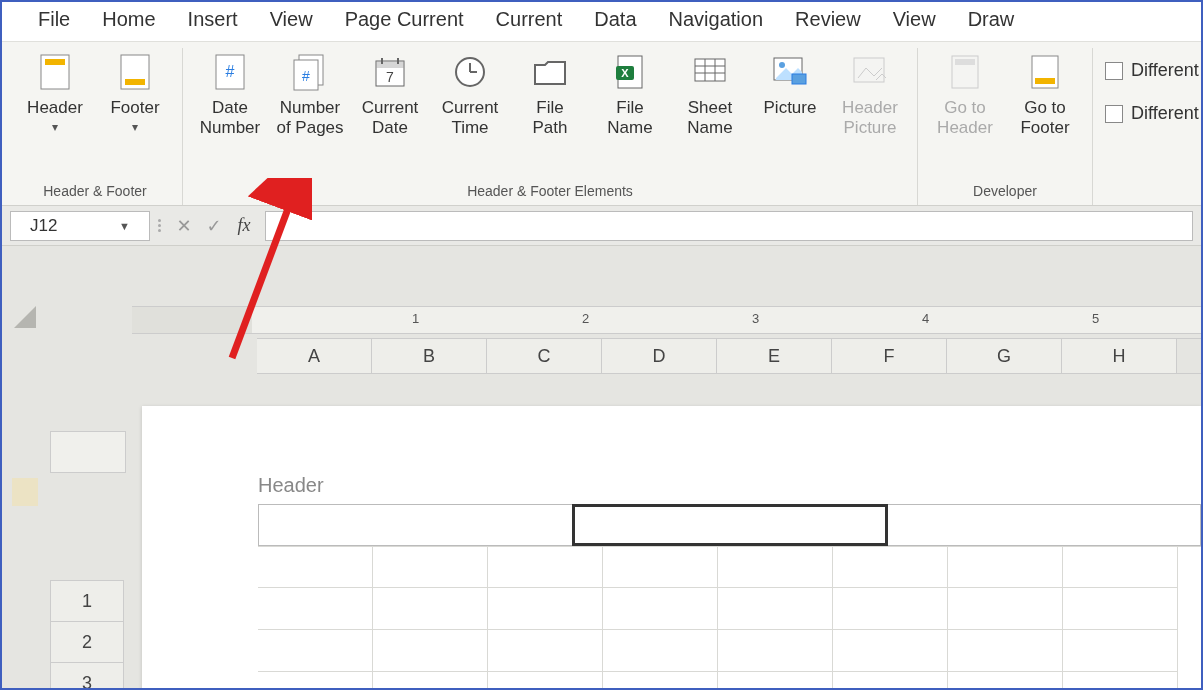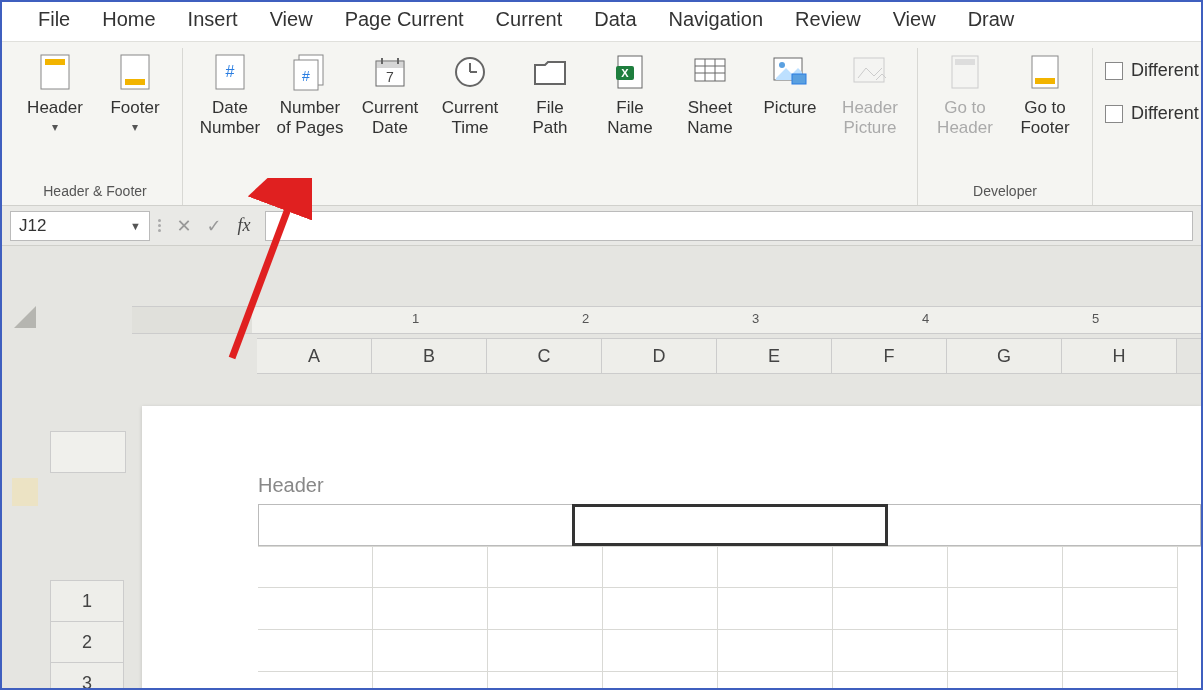--- a/index.html
+++ b/index.html
@@ -95,21 +95,21 @@
     align-items: center;
     background: #e9e9e6;
     border-bottom: 1px solid #cfcfca;
     height: 40px;
     padding: 4px 8px;
   }
   .namebox {
     width: 140px; height: 30px; background: #fff;
     border: 1px solid #bbb;
     display:flex; align-items:center; justify-content:space-between;
-    padding: 0 8px; font-size: 17px;
+    padding: 0 19px; font-size: 17px;
   }
   .namebox .dd { font-size: 11px; color:#555; }
   .fbar .fbtn { width: 30px; text-align:center; color:#999; font-size: 18px; }
   .fbar .fx { font-style: italic; font-family: "Times New Roman", serif; color:#444; }
   .formula-input {
     flex:1; height:30px; background:#fff; border:1px solid #bbb; margin-left:6px;
   }
   .dots { display:flex; flex-direction:column; gap:2px; padding:0 8px;}
   .dots span{ width:3px;height:3px;background:#aaa;border-radius:50%;}
 
@@ -363,20 +363,21 @@
           <svg width="36" height="32">
               <rect x="2" y="2" width="30" height="24" fill="#f4f4f2" stroke="#ccc"></rect>
               <path d="M6 22 L14 12 L22 20 L30 12" fill="none" stroke="#ccc"></path>
               <path d="M24 24 L30 18 L34 22" fill="none" stroke="#ccc"></path>
             </svg>
         </span>
         <span class="lbl">Header
 Picture</span>
       </div>
     </div>
+    <div class="group-label">Header &amp; Footer Elements</div>
   </div>
 
   <div class="group">
     <div class="group-buttons">
       <div class="vbtn disabled">
         <span class="icon">
           <svg width="32" height="36">
               <rect x="3" y="2" width="26" height="32" fill="#f4f4f2" stroke="#ccc"></rect>
               <rect x="6" y="5" width="20" height="6" fill="#ddd"></rect>
             </svg>

